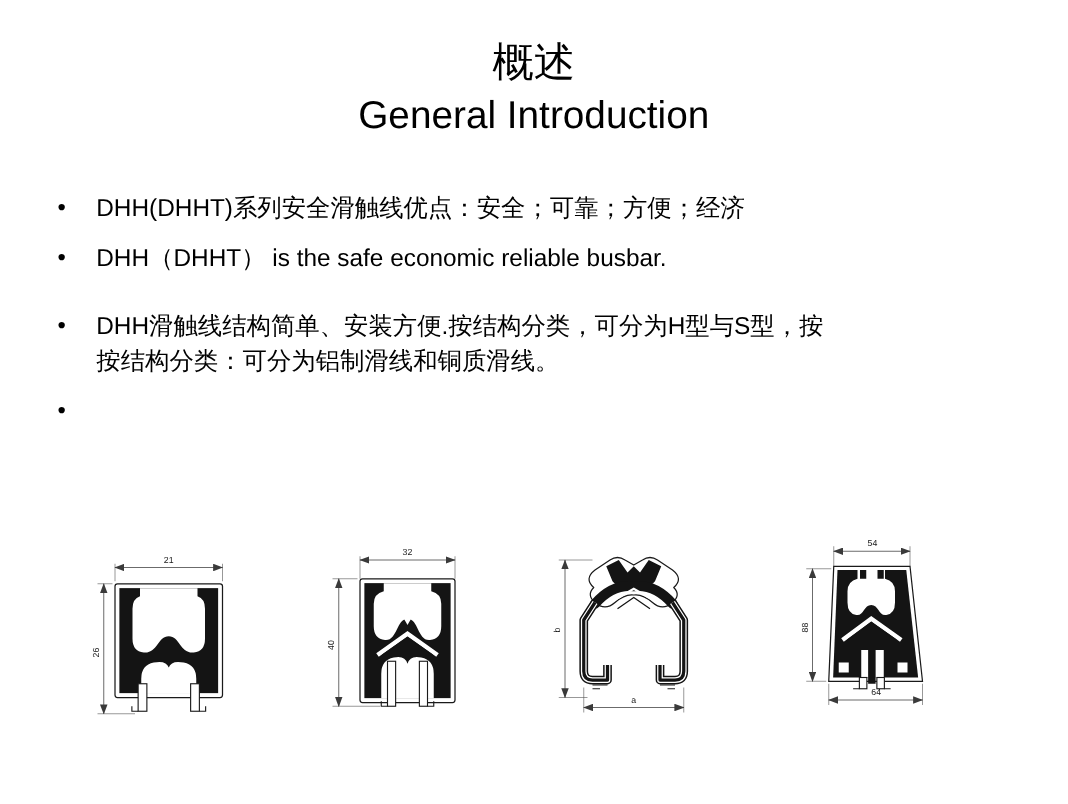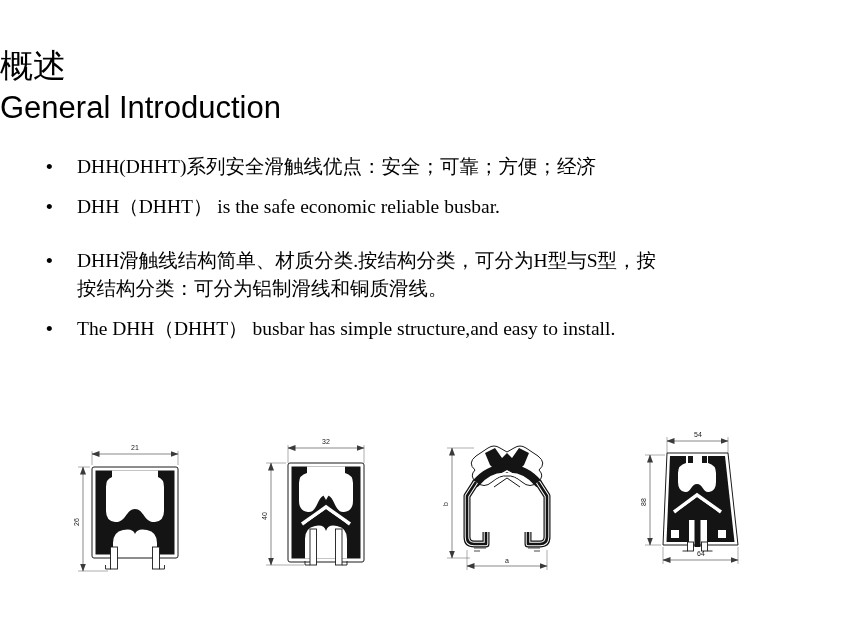--- a/index.html
+++ b/index.html
@@ -1,27 +1,27 @@
 <!DOCTYPE html>
 <html><head>
 <meta charset="utf-8">
 <style>
   html,body{margin:0;padding:0;background:#fff;}
   body{width:854px;height:643px;font-family:"Liberation Sans",sans-serif;color:#000;}
   .slide{position:relative;width:854px;height:643px;background:#ffffff;overflow:hidden;}
 
-  .title-block{position:absolute;top:44px;left:0;width:100%;text-align:left;}
+  .title-block{position:absolute;top:28px;left:0;width:100%;text-align:center;}
   .title-cn{font-size:33px;line-height:44px;font-family:"DejaVu Sans",sans-serif;}
   .title-en{font-size:31px;line-height:40px;}
 
   .bullets{position:absolute;top:153px;left:46px;width:776px;list-style:none;margin:0;padding:0;}
   .bullet{display:flex;margin:0 0 12px 0;font-size:19.5px;line-height:28px;}
   .bullet.gap-before{margin-top:26px;}
   .dot{flex:none;width:31px;font-size:19px;}
-  .btext{flex:1;font-family:Liberation Serif, serif;}
+  .btext{flex:1;}
   .bl{display:block;white-space:pre-wrap;}
 
   .diagrams{position:absolute;left:0;top:0;width:854px;height:643px;pointer-events:none;}
   .diag{position:absolute;}
   svg text{font-family:"Liberation Sans",sans-serif;font-size:7px;fill:#1a1a1a;}
   .dimline{stroke:#3a3a3a;stroke-width:0.6;}
   .extline{stroke:#5a5a5a;stroke-width:0.5;}
   .outline{fill:#ffffff;stroke:#1a1a1a;stroke-width:1;}
   .blk{fill:#141414;}
   .wht{fill:#ffffff;}
@@ -45,28 +45,27 @@
     </li>
     <li class="bullet">
       <span class="dot">•</span>
       <span class="btext">
         <span class="bl">DHH（DHHT） is the safe economic reliable busbar.</span>
       </span>
     </li>
     <li class="bullet gap-before">
       <span class="dot">•</span>
       <span class="btext">
-        <span class="bl">DHH滑触线结构简单、材质分类.按结构分类，可分为H型与S型，按</span>
+        <span class="bl">DHH滑触线结构简单、安装方便.按结构分类，可分为H型与S型，按</span>
         <span class="bl">按结构分类：可分为铝制滑线和铜质滑线。</span>
       </span>
     </li>
     <li class="bullet">
       <span class="dot">•</span>
       <span class="btext">
-        <span class="bl">The DHH（DHHT） busbar has simple structure,and easy to install.</span>
       </span>
     </li>
   </ul>
 
   <div class="diagrams">
 
     <svg width="0" height="0" style="position:absolute">
       <defs>
         <marker id="da" markerWidth="8" markerHeight="6" refX="7.5" refY="3" orient="auto-start-reverse" markerUnits="userSpaceOnUse">
           <path d="M0,0 L8,3 L0,6 Z" fill="#3a3a3a"></path>

